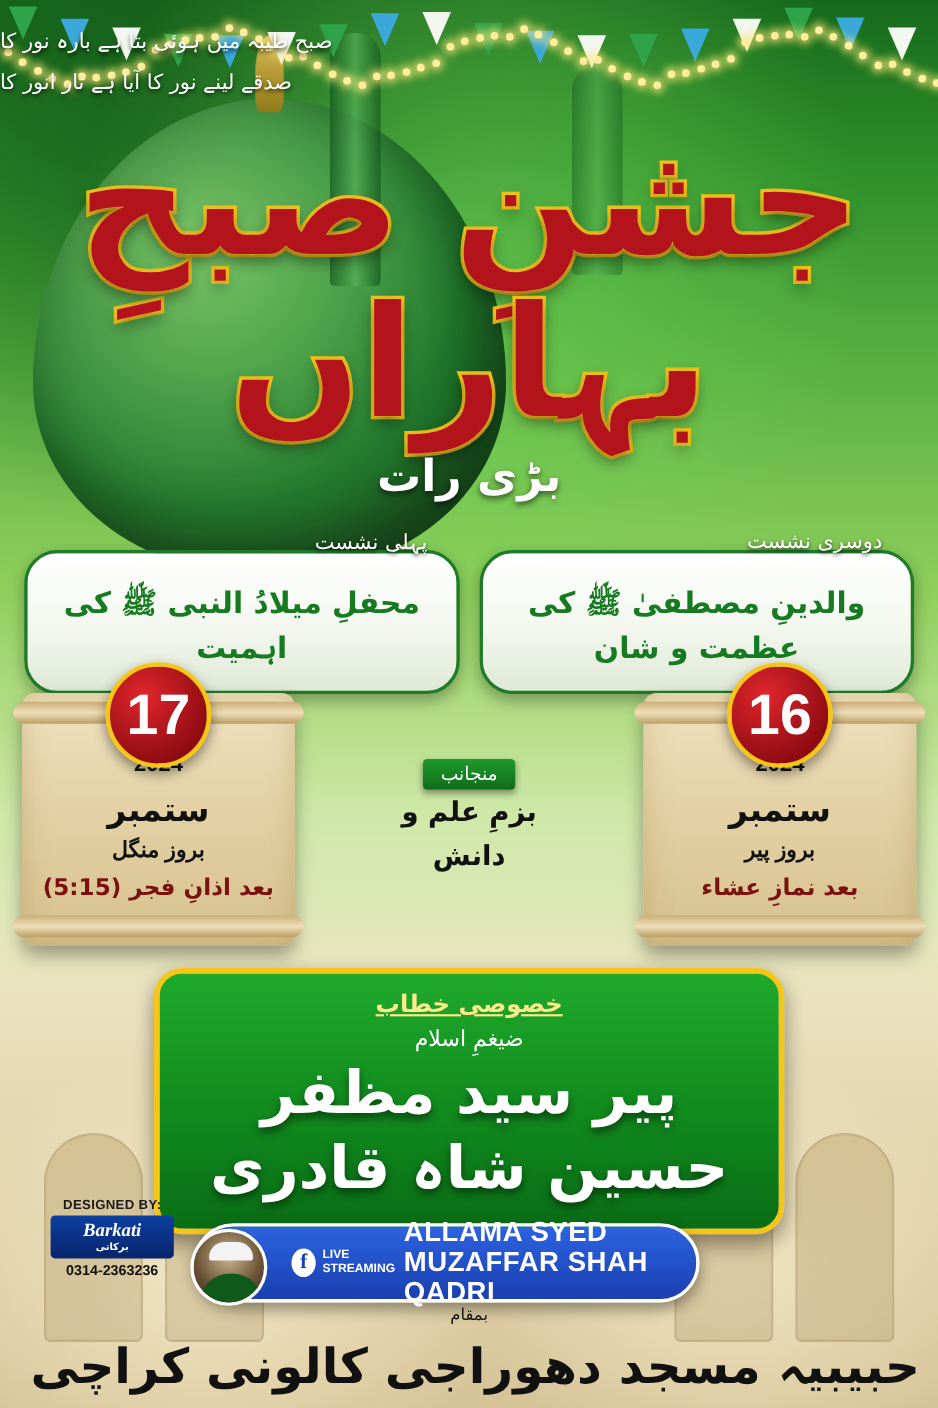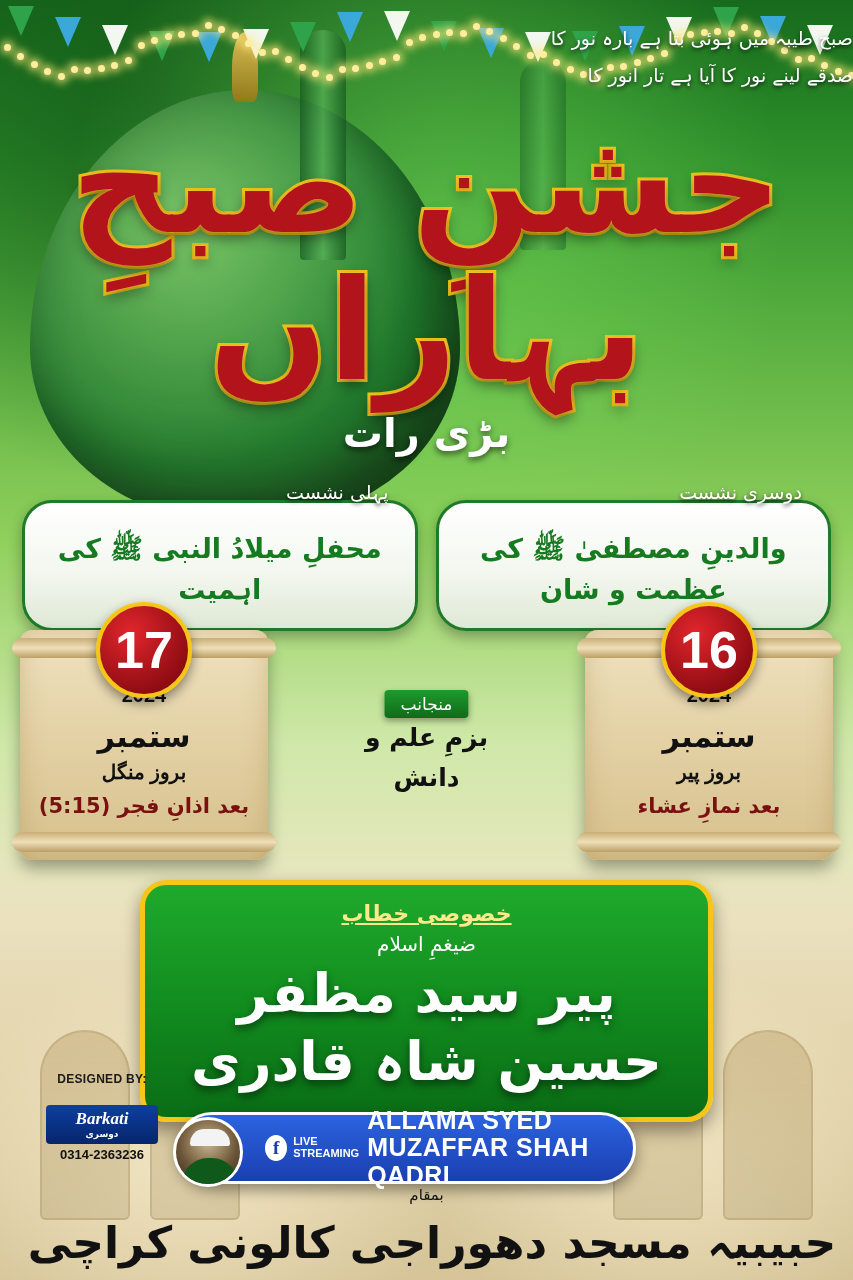--- a/index.html
+++ b/index.html
@@ -95,21 +95,21 @@
     width: 7px; height: 7px;
     border-radius: 50%;
     background: #ffeea0;
     box-shadow: 0 0 8px 3px rgba(255,230,120,0.85);
   }
 
   
   .couplet {
     position: absolute;
     top: 20px; left: 0; right: 0;
-    text-align: right;
+    text-align: left;
     color: #ffffff;
     font-size: 19px;
     line-height: 1.95;
     direction: rtl;
     text-shadow: 0 2px 4px rgba(0,0,0,0.75);
     font-family: "DejaVu Sans", sans-serif;
   }
 
   
   .title-wrap {
@@ -312,21 +312,21 @@
     width: 112px;
     text-align: center;
   }
   .designer-label {
     font-size: 12px;
     font-weight: bold;
     color: #1a1a1a;
     letter-spacing: 0.3px;
   }
   .designer-logo {
-    margin-top: 19px;
+    margin-top: 3px;
     background: linear-gradient(180deg, #0e3fa0, #06256b);
     color: #fff;
     border-radius: 4px;
     padding: 4px 2px 5px;
     font-family: "Liberation Serif", serif;
     font-style: italic;
     font-size: 17px;
     font-weight: bold;
   }
   .designer-logo small {
@@ -577,21 +577,21 @@
   <div class="speaker">
     <div class="speaker-kicker">خصوصی خطاب</div>
     <div class="speaker-title">ضیغمِ اسلام</div>
     <div class="speaker-name">پیر سید مظفر حسین شاہ قادری</div>
   </div>
 
   <div class="designer">
     <div class="designer-label">DESIGNED BY:</div>
     <div class="designer-logo">
       <span>Barkati</span>
-      <small>دوسری</small>
+      <small>برکاتی</small>
     </div>
     <div class="designer-phone">0314-2363236</div>
   </div>
 
   <div class="livebar">
     <div class="live-avatar">
       <div class="cap"></div>
       <div class="body"></div>
     </div>
     <div class="fb-badge">f</div>

